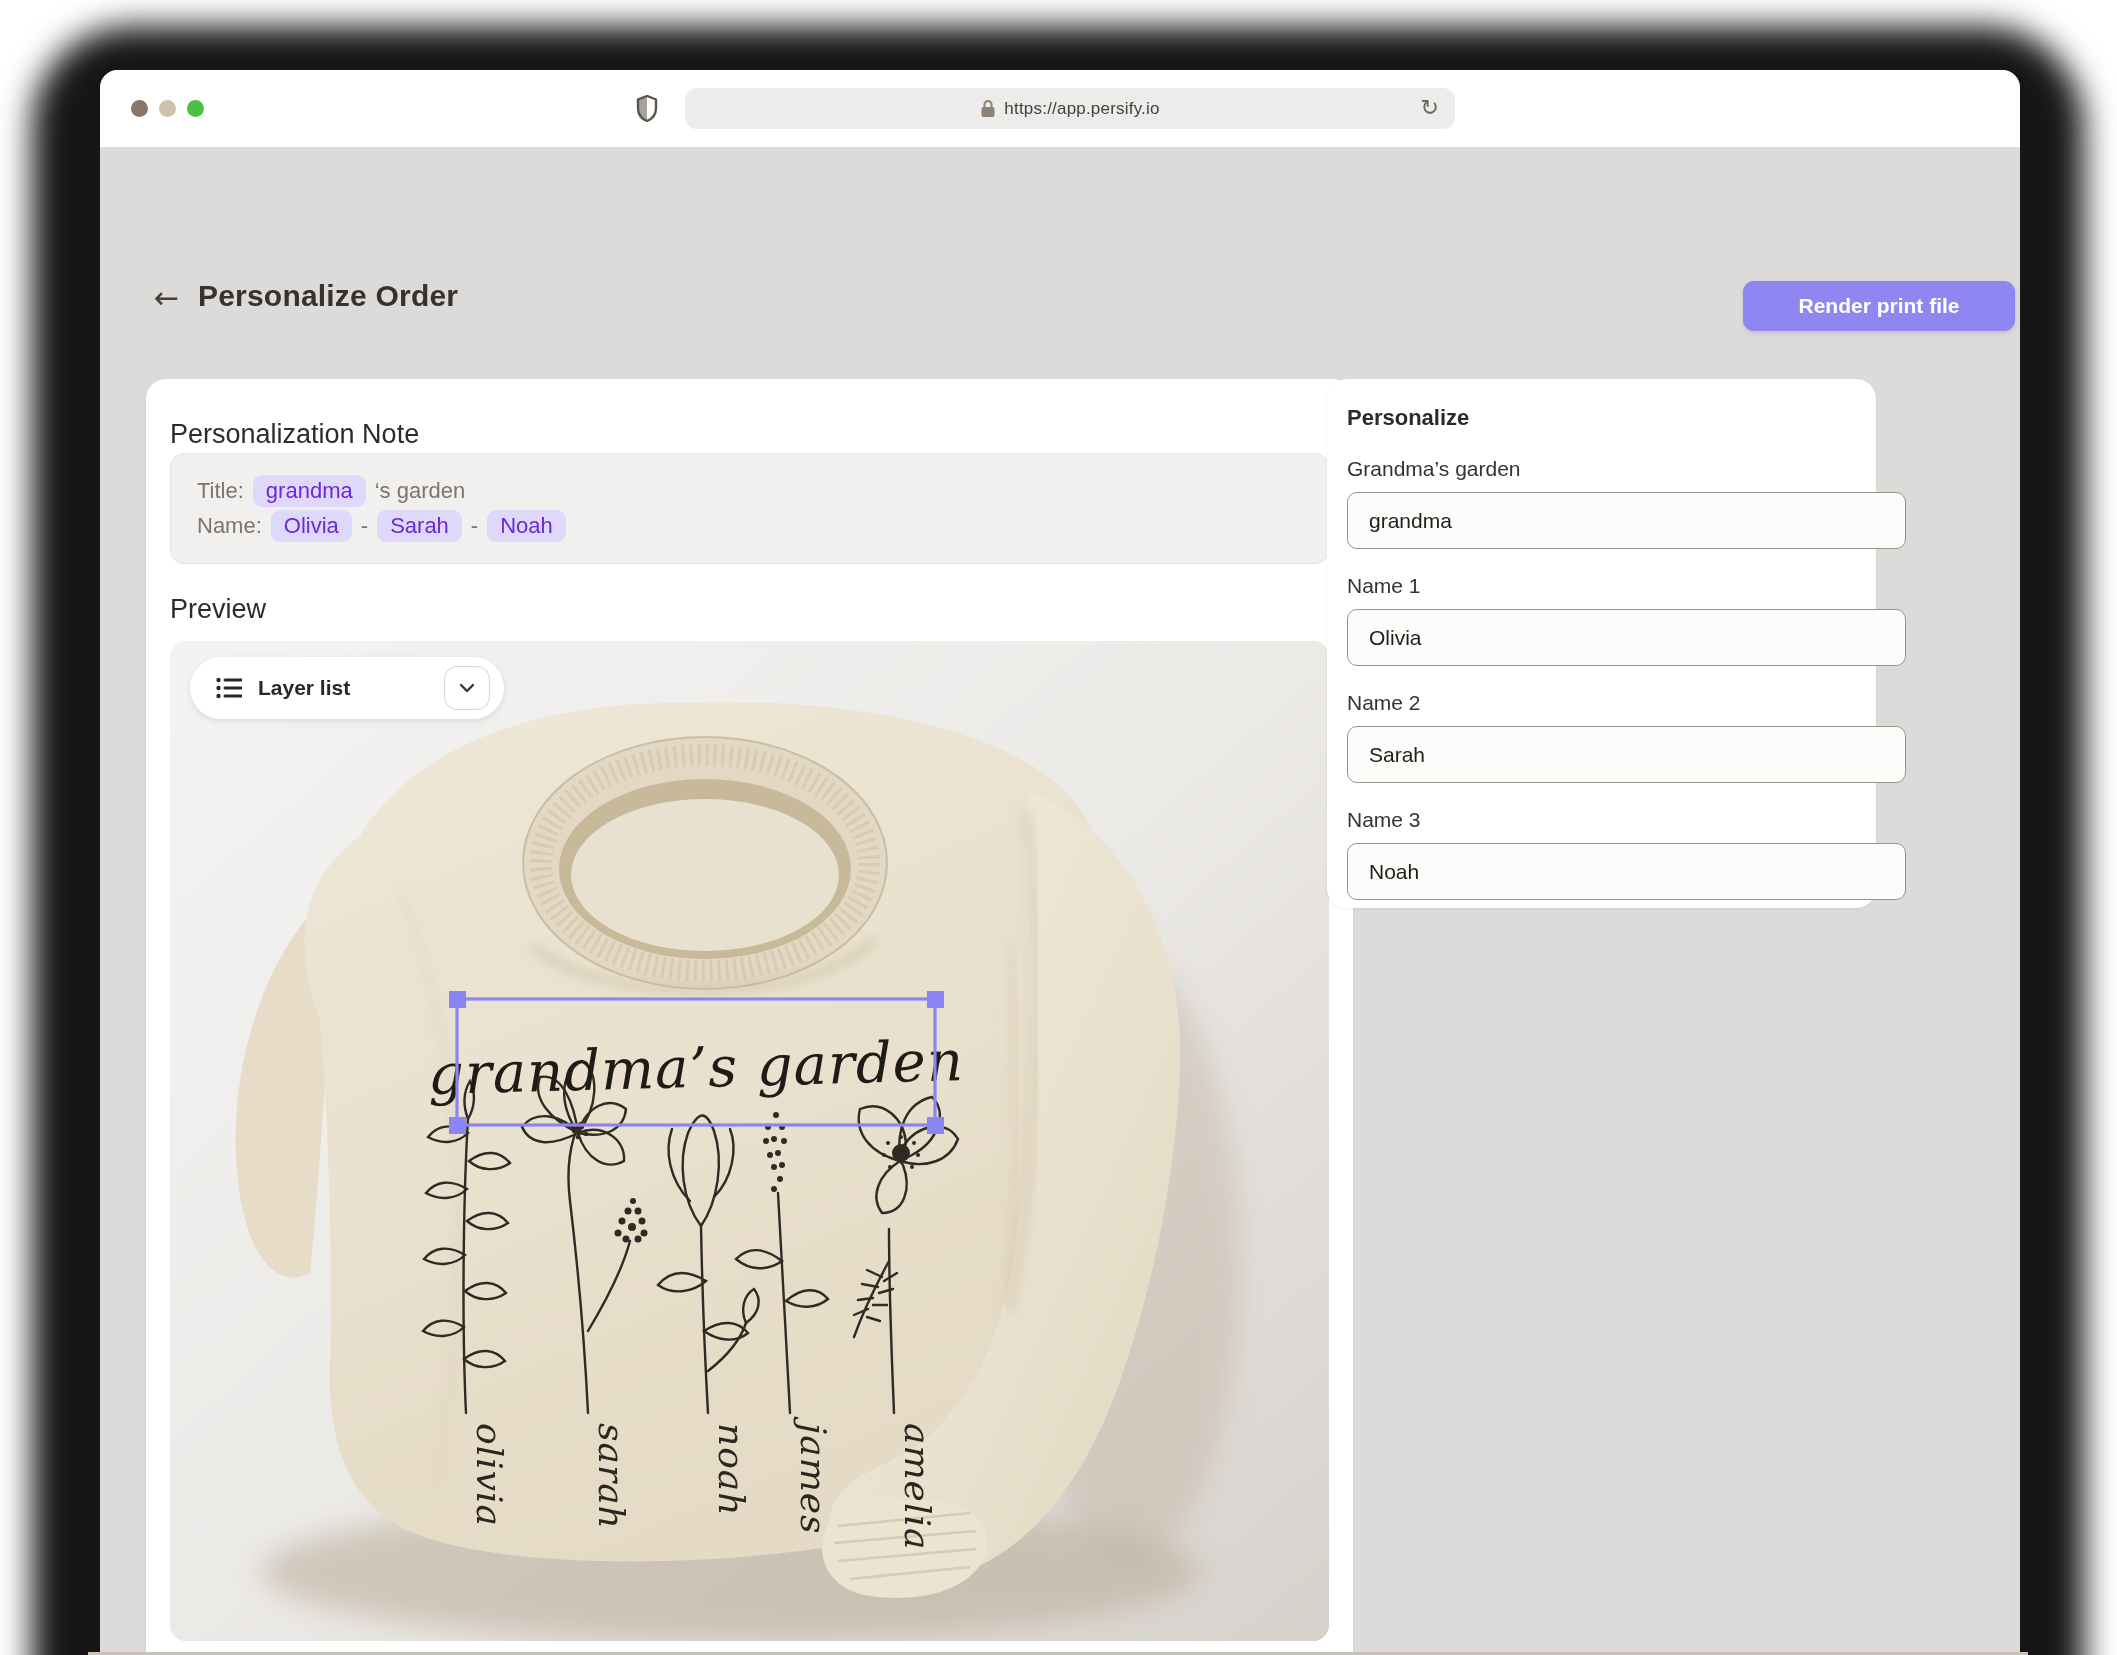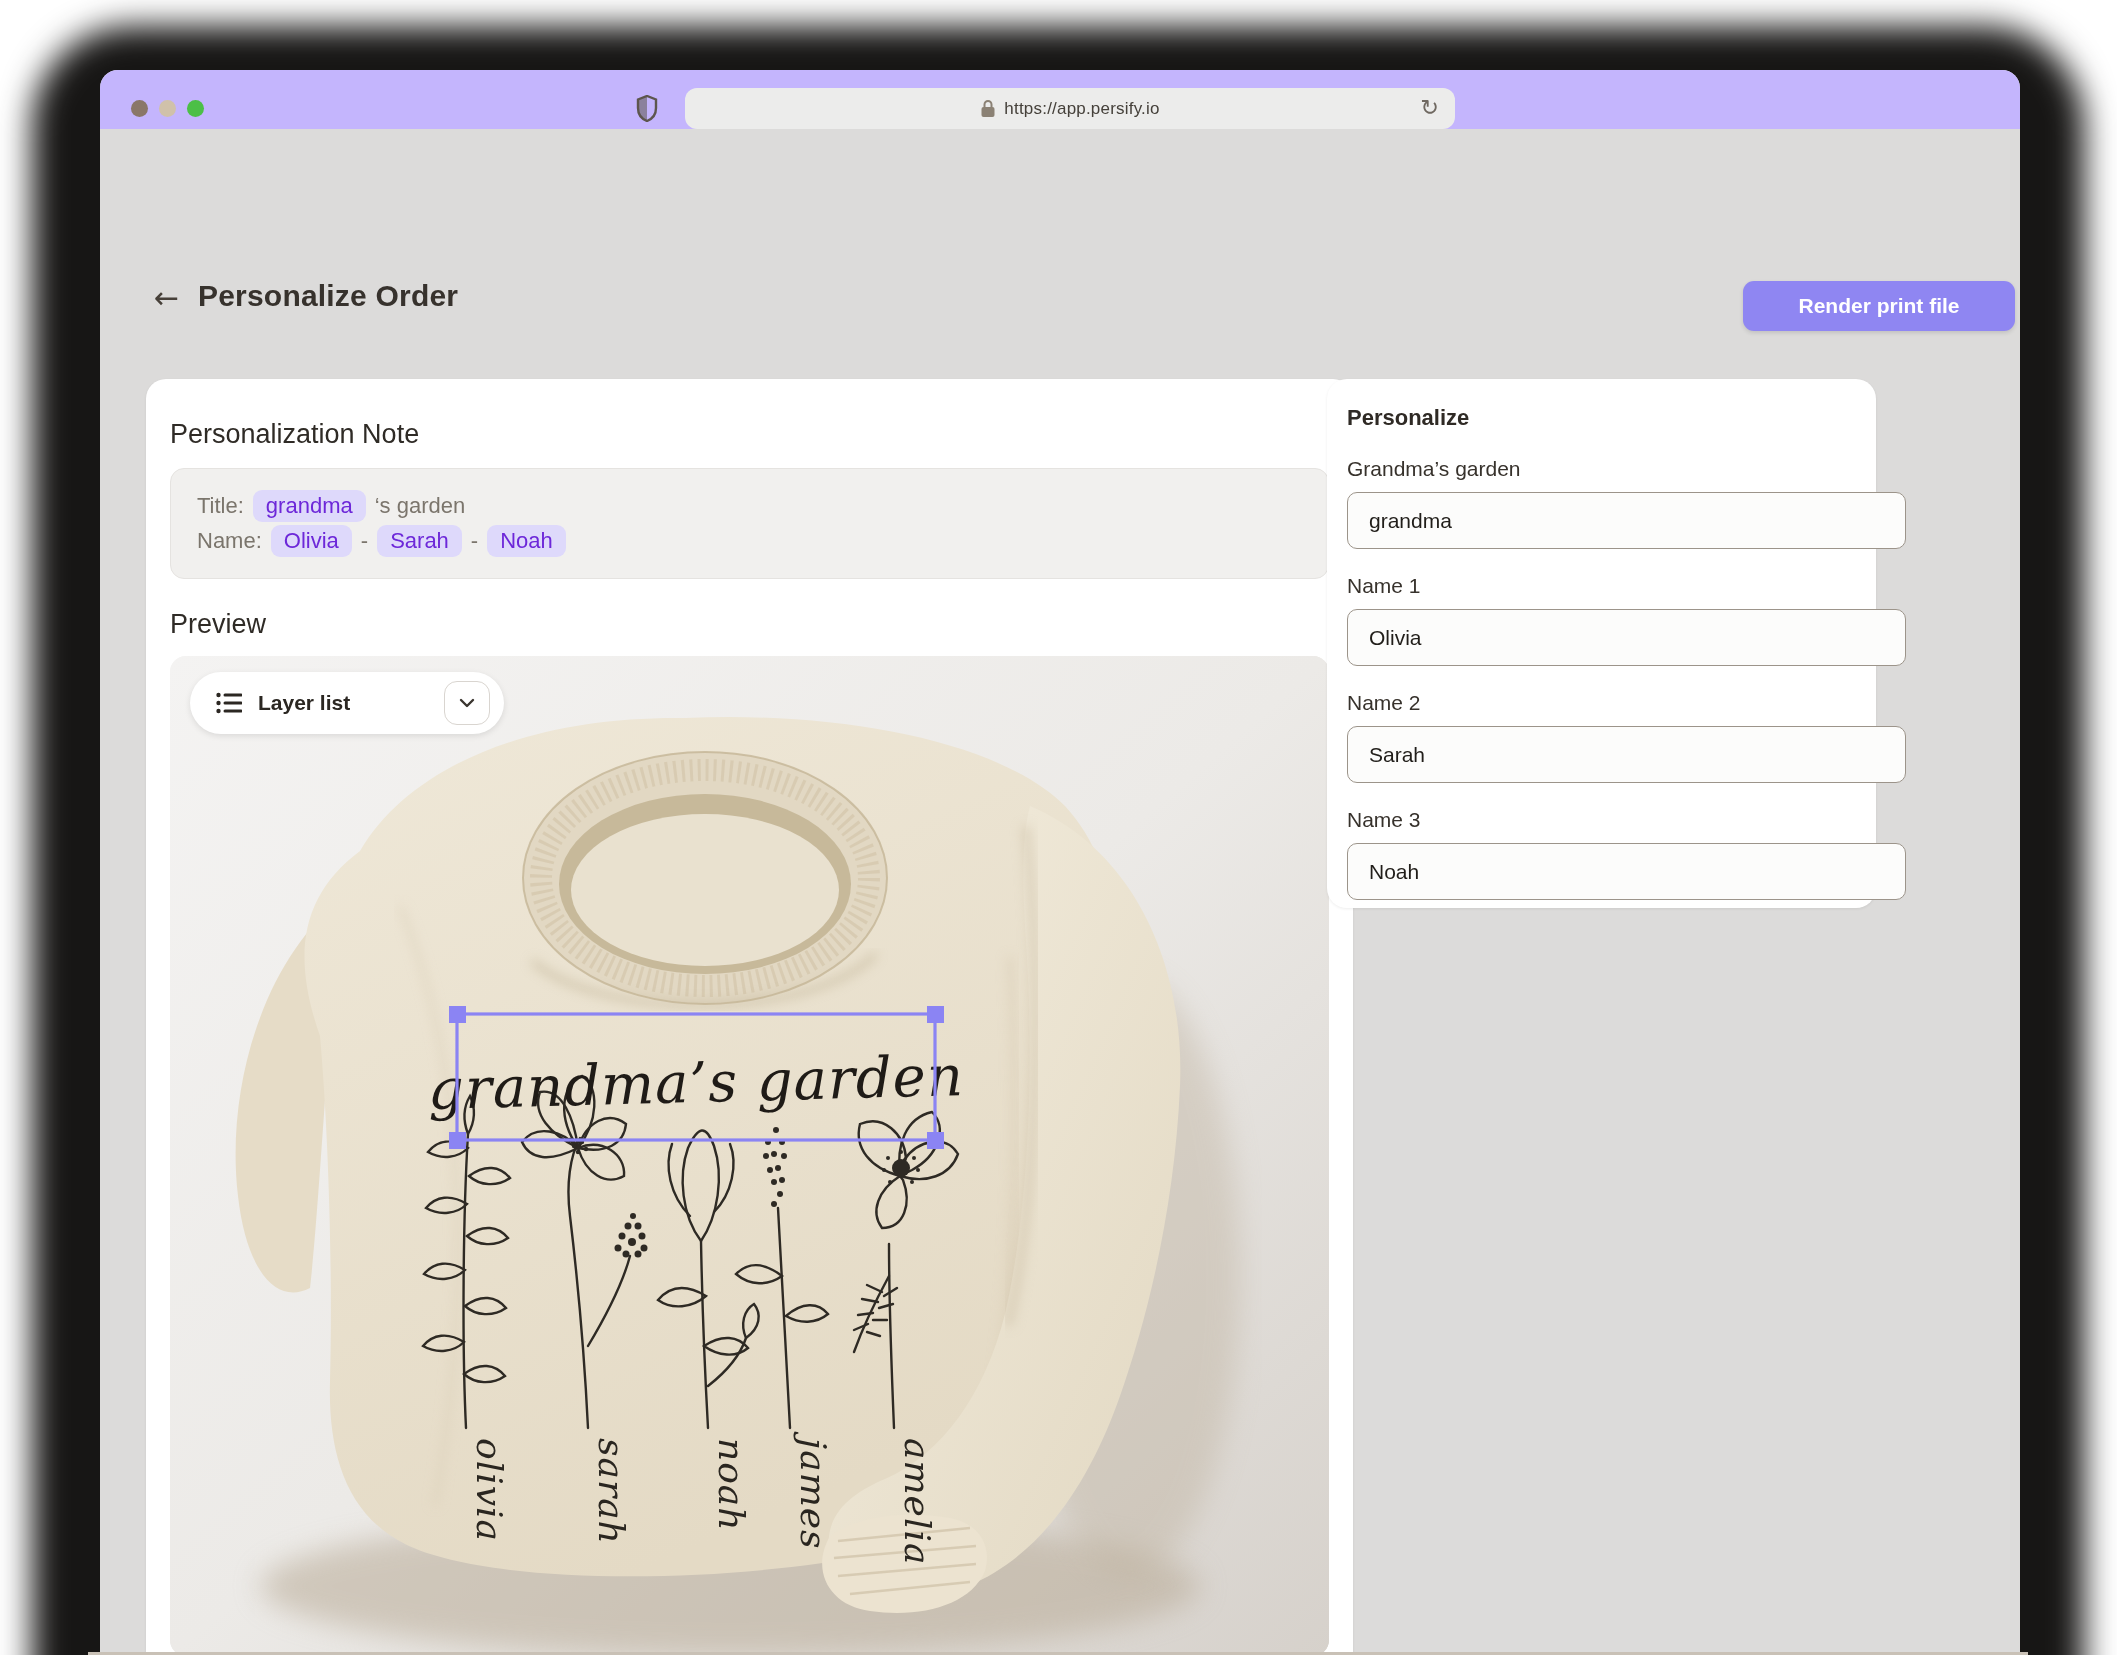--- a/index.html
+++ b/index.html
@@ -7,21 +7,21 @@
     font-family: "Liberation Sans", sans-serif; }
   .canvas { position: relative; width: 2117px; height: 1655px; overflow: hidden; background: #fff; }
 
   
   .frame-shadow { position: absolute; left: 32px; top: 26px; width: 2052px; height: 1760px;
     background: #171615; border-radius: 100px; filter: blur(16px); }
 
   
   .window { position: absolute; left: 100px; top: 70px; width: 1920px; height: 1610px;
     background: #dcdbda; border-radius: 18px; overflow: hidden; }
-  .topbar { position: absolute; left: 0; top: 0; width: 100%; height: 59px; background: #c4b5fd; }
+  .topbar { position: absolute; left: 0; top: 0; width: 100%; height: 77px; background: #ffffff; }
   .traffic { position: absolute; top: 30px; width: 17px; height: 17px; border-radius: 50%; }
   .t-close { left: 31px;  background: #8a7768; }
   .t-min   { left: 59px;  background: #d0c1aa; }
   .t-zoom  { left: 87px;  background: #4cbf47; }
   .shield { position: absolute; left: 536px; top: 25px; width: 22px; height: 27px; }
   .urlbar { position: absolute; left: 585px; top: 18px; width: 770px; height: 41px;
     background: #ececeb; border-radius: 12px; display: flex; align-items: center; justify-content: center; }
   .urlbar .lock { width: 16px; height: 19px; margin-right: 8px; flex: 0 0 auto; }
   .urlbar .url-text { font-size: 17px; color: #45403a; letter-spacing: .2px; }
   .urlbar .refresh { position: absolute; right: 16px; top: 7px; font-size: 22px; color: #6f6860;
@@ -40,21 +40,21 @@
     box-shadow: 0 2px 4px rgba(0,0,0,.12); }
 
   
   .card { position: absolute; background: #ffffff; border-radius: 20px;
     box-shadow: 0 1px 3px rgba(0,0,0,.07); }
   .main-card { left: 46px; top: 232px; width: 1207px; height: 1318px; padding: 40px 24px 0 24px; }
   .side-card { left: 1227px; top: 232px; width: 549px; height: 529px; padding: 26px 12px 0 20px; }
 
   .section-label { font-size: 27px; color: #2f2b26; }
 
-  .note-box { margin-top: 18px; width: 1159px; height: 111px; background: #f1f0ee;
+  .note-box { margin-top: 3px; width: 1159px; height: 111px; background: #f1f0ee;
     border: 1px solid #e5e3e0; border-radius: 14px; padding: 17px 26px;
     display: flex; flex-direction: column; justify-content: center; gap: 3px; }
   .note-line { display: flex; align-items: center; gap: 9px; font-size: 22px; color: #7b756c; }
   .chip { background: #ded9fb; color: #6d28d9; border-radius: 9px; padding: 3px 13px; font-size: 22px; }
   .sep { color: #7b756c; }
 
   .preview-label { margin-top: 30px; }
   .preview-box { position: relative; margin-top: 16px; width: 1159px; height: 1000px;
     border-radius: 16px; overflow: hidden;
     background: linear-gradient(135deg, #f5f4f3 0%, #edebe9 45%, #d9d4cf 100%); }

